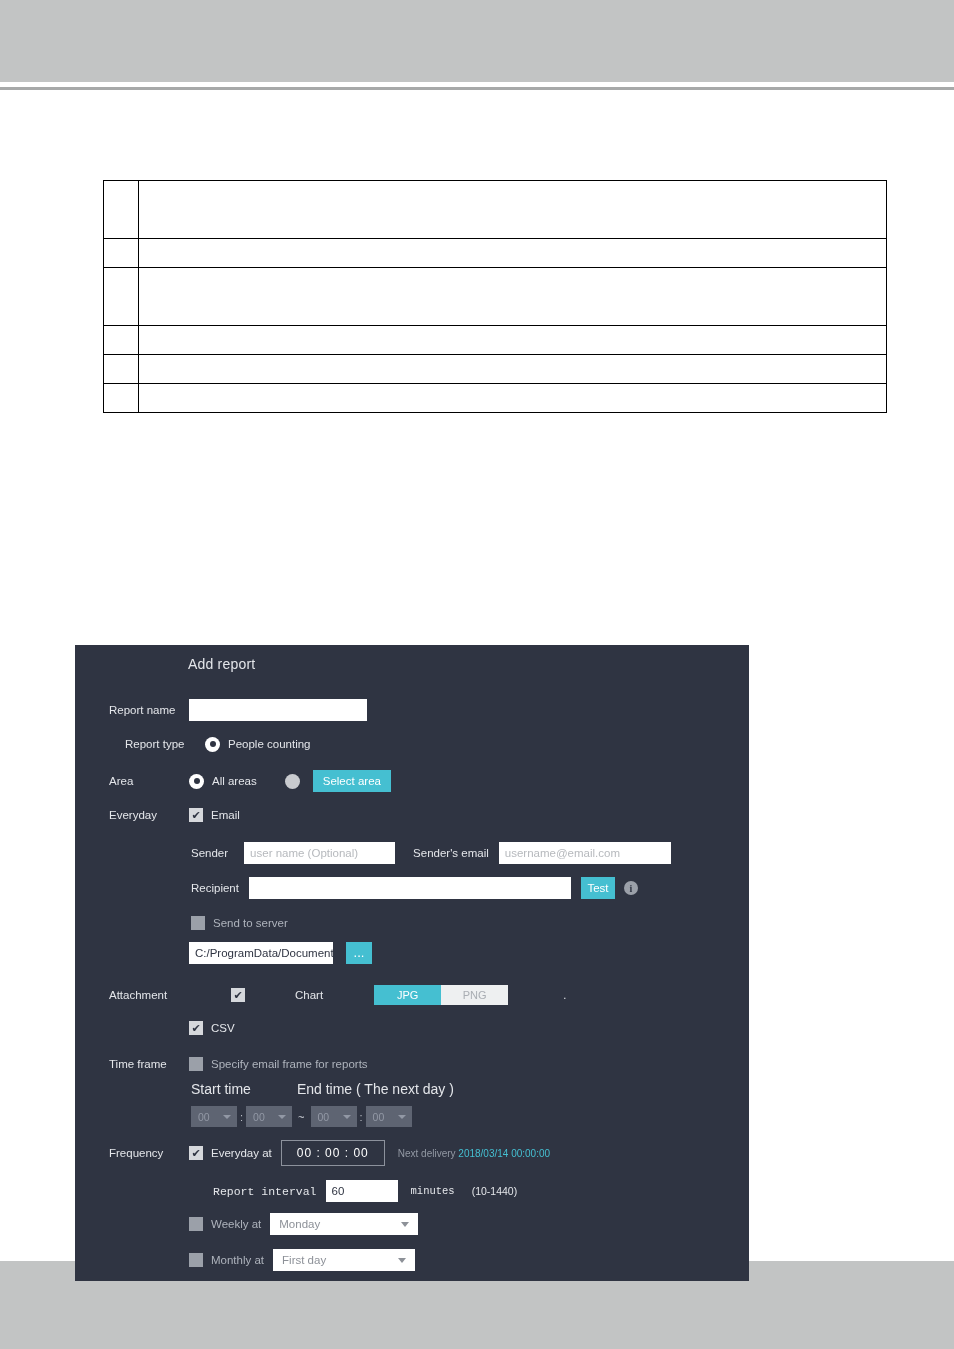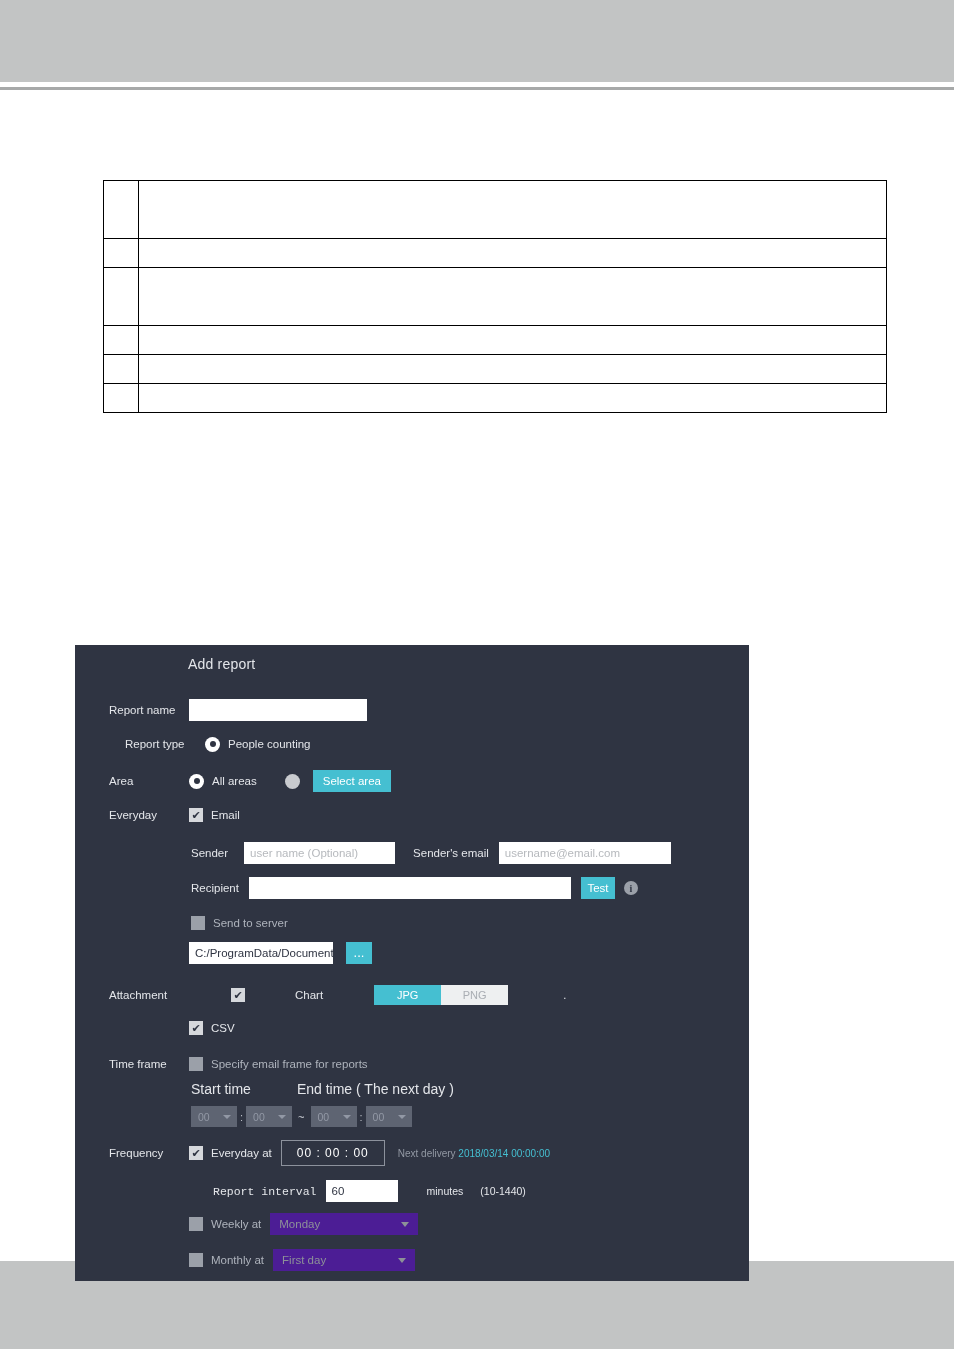--- a/index.html
+++ b/index.html
@@ -232,21 +232,21 @@
     color: #ffffff;
     font-size: 12px;
     letter-spacing: 1px;
   }
   .nextdel { font-size: 10px; color: #9399a4; }
   .nextdel b { color: #45bfd1; font-weight: normal; }
 
   
   .lsel {
     height: 22px;
-    background: #4c1d95;
+    background: #ffffff;
     color: #8d9198;
     font-size: 11.5px;
     display: inline-flex;
     align-items: center;
     padding-left: 9px;
     box-sizing: border-box;
     position: relative;
     cursor: pointer;
   }
   .lsel .caret {
@@ -417,21 +417,21 @@
     <span class="nextdel" style="margin-left:13px;">
       <span>Next delivery</span>
       <b>2018/03/14 00:00:00</b>
     </span>
   </div>
 
   <div class="frow" style="top:535px; height:22px;">
     <div style="width:138px; flex:none;"></div>
     <span class="ctext" style="margin-left:0;font-family:Liberation Mono, monospace;">Report interval</span>
     <div class="tinput" style="width:72px; margin-left:9px; display:flex; align-items:center;">60</div>
-    <span class="hint" style="margin-left:29px;">minutes</span>
+    <span class="hint" style="margin-left:13px;font-family:Liberation Mono, monospace;">minutes</span>
     <span class="hint" style="margin-left:17px;">(10-1440)</span>
   </div>
 
   <div class="frow" style="top:568px; height:22px;">
     <div style="width:114px; flex:none;"></div>
     <span class="cbox off">✔</span>
     <span class="ctext dim">Weekly at</span>
     <span class="lsel" style="width:148px; margin-left:9px;">
       <span>Monday</span>
       <span class="caret"></span>

